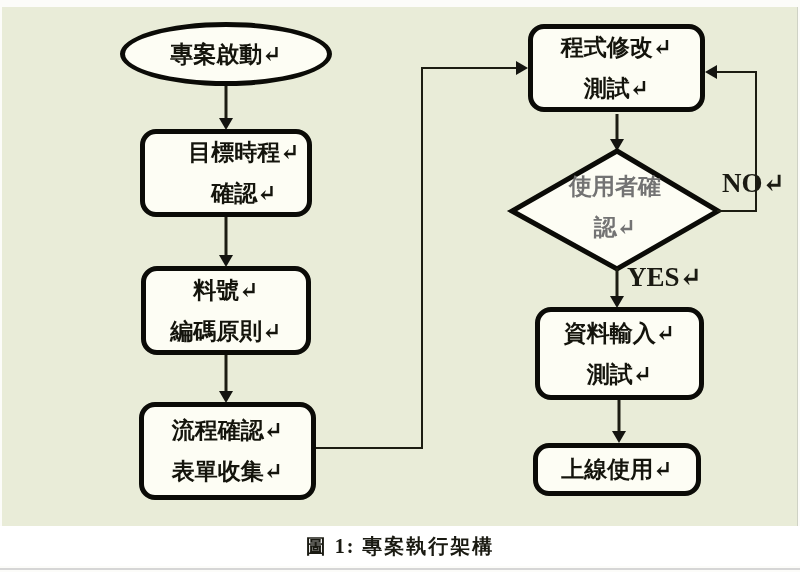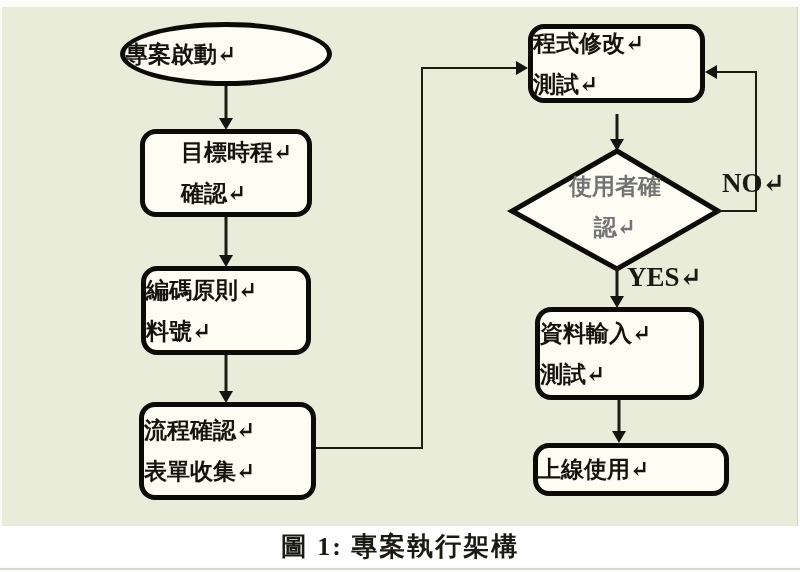--- a/index.html
+++ b/index.html
@@ -10,40 +10,40 @@
   }
   .page{position:relative;width:800px;height:572px;background:#fcfcf9;}
   .canvas{
     position:absolute;left:2px;top:7px;width:795px;height:519px;
     background:#e9ecd8;border-right:1px solid #cfd2c4;
   }
   .layer{position:absolute;left:0;top:0;width:800px;height:572px;pointer-events:none;}
   .node{
     position:absolute;box-sizing:border-box;
     background:#fdfdf4;border:5px solid #0b0b07;
-    display:flex;flex-direction:column;justify-content:center;align-items:flex-start;
+    display:flex;flex-direction:column;justify-content:center;align-items:center;
     color:#14140c;font-weight:bold;font-size:23px;text-align:center;
   }
   .rect{border-radius:16px;}
   .oval{border-radius:50%;}
   .nline{line-height:41px;white-space:nowrap;}
   .diamond-label{
     position:absolute;left:512px;top:166px;width:206px;
     color:#737373;font-weight:bold;font-size:23px;text-align:center;
   }
   .edge-label{
     position:absolute;color:#1a1a12;font-size:27px;font-weight:600;
     font-family:"Liberation Serif","DejaVu Serif",serif;white-space:nowrap;
   }
   .edge-no{left:722px;top:167px;}
   .edge-yes{left:627px;top:261px;}
   .caption{
     position:absolute;left:0;top:526px;width:800px;height:40px;
     background:#ffffff;display:flex;align-items:center;justify-content:center;
-    font-size:26px;font-weight:bold;color:#1a1a12;letter-spacing:2px;
+    font-size:20px;font-weight:bold;color:#1a1a12;letter-spacing:2px;
   }
   .bottom-rule{
     position:absolute;left:0;top:568px;width:800px;height:2px;background:#d6d6d6;
   }
   svg line, svg path{stroke:#1c1c12;fill:none;}
   svg polygon{fill:#141410;stroke:none;}
 </style>
 </head>
 <body>
 
@@ -83,45 +83,45 @@
   <div class="node oval" style="left:120px;top:22px;width:212px;height:64px;">
     <div class="nline">專案啟動↵</div>
   </div>
 
   <div class="node rect" style="left:140px;top:129px;width:172px;height:88px;padding-left:36px;">
     <div class="nline">目標時程↵</div>
     <div class="nline">確認↵</div>
   </div>
 
   <div class="node rect" style="left:141px;top:266px;width:170px;height:89px;">
+    <div class="nline">料號↵</div>
     <div class="nline">編碼原則↵</div>
-    <div class="nline">料號↵</div>
   </div>
 
   <div class="node rect" style="left:139px;top:402px;width:177px;height:98px;">
     <div class="nline">流程確認↵</div>
     <div class="nline">表單收集↵</div>
   </div>
 
-  <div class="node rect" style="left:528px;top:24px;width:177px;height:79px;">
+  <div class="node rect" style="left:528px;top:24px;width:177px;height:88px;">
     <div class="nline">程式修改↵</div>
     <div class="nline">測試↵</div>
   </div>
 
   <div class="diamond-label">
     <div class="nline">使用者確</div>
     <div class="nline">認↵</div>
   </div>
 
   <div class="node rect" style="left:535px;top:307px;width:169px;height:93px;">
     <div class="nline">資料輸入↵</div>
     <div class="nline">測試↵</div>
   </div>
 
-  <div class="node rect" style="left:533px;top:443px;width:196px;height:53px;">
+  <div class="node rect" style="left:533px;top:443px;width:168px;height:53px;">
     <div class="nline">上線使用↵</div>
   </div>
 
   <div class="edge-label edge-no">NO↵</div>
   <div class="edge-label edge-yes">YES↵</div>
 
   <div class="caption">圖 1: 專案執行架構</div>
   <div class="bottom-rule"></div>
 
 </div>

